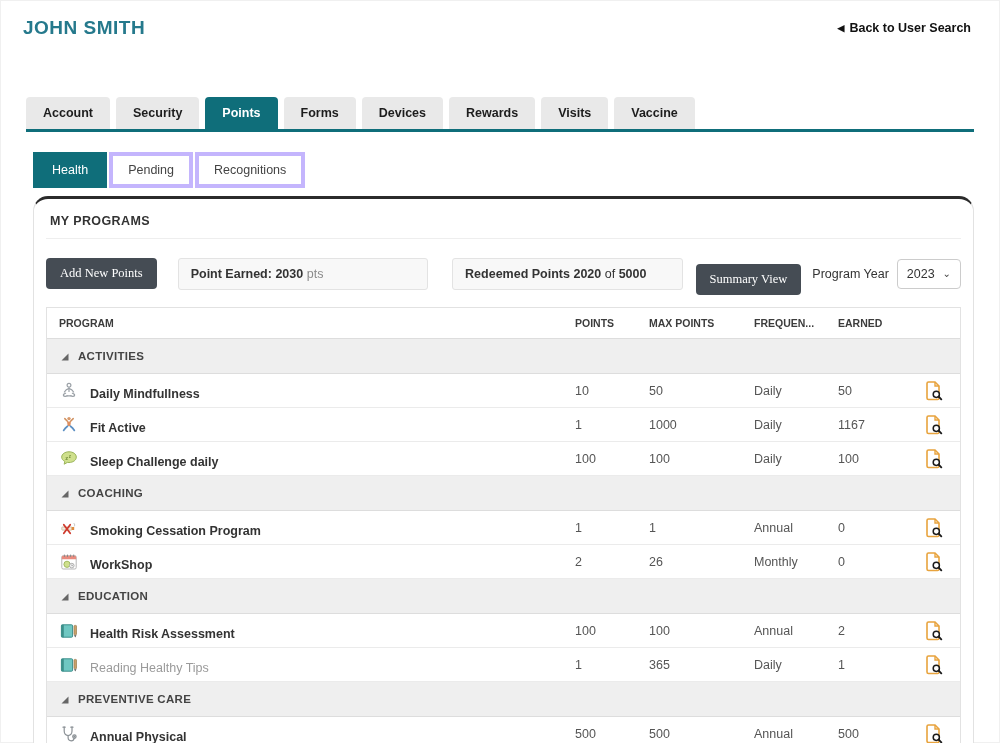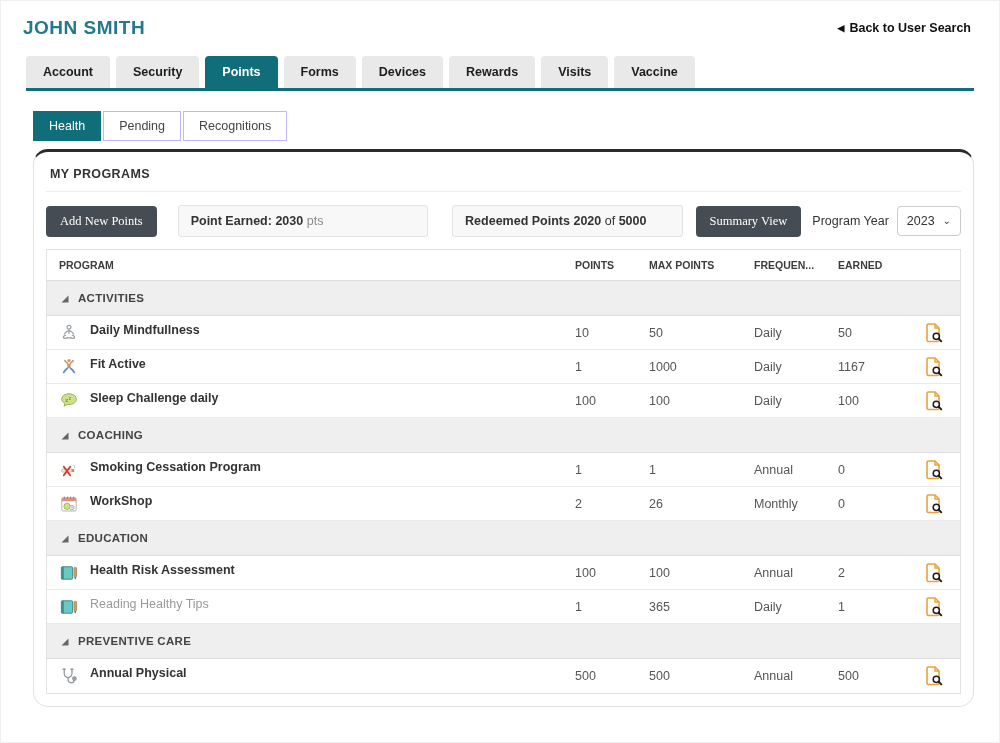--- a/index.html
+++ b/index.html
@@ -12,56 +12,56 @@
   .page { width:1000px; height:743px; border:1px solid #f0f0f0; position:relative; }
 
   
   .topbar { display:flex; justify-content:space-between; align-items:flex-start; padding:16px 28px 0 22px; }
   .user-title { margin:0; font-size:19px; font-weight:bold; color:#25798c; letter-spacing:.5px; }
   .back-link { font-size:12.5px; font-weight:bold; color:#111; text-decoration:none; display:flex; align-items:center; gap:5px; cursor:pointer; margin-top:4px; }
   .back-link .arr { font-size:9px; line-height:1; color:#111; }
 
   
   .tabs { display:flex; gap:6px; margin:17px 25px 0 25px; border-bottom:3px solid #0f6e7a; }
-  .tab { background:#e9e9e9; color:#1d1d1d; font-size:12.5px; font-weight:bold; padding:9px 17px; border-radius:4px 4px 0 0; cursor:pointer; }
+  .tab { background:#e9e9e9; color:#1d1d1d; font-size:12.5px; font-weight:bold; padding:9px 17px; border-radius:4px 4px 0 0; cursor:pointer;margin-top:41px; }
   .tab.active { background:#0f6e7a; color:#fff; }
 
   
   .subtabs { display:flex; gap:2px; margin:20px 0 0 32px; }
-  .subtab { background:#fff; border:1px solid #c4b5fd; color:#444; font-size:12.5px; padding:7px 15px; cursor:pointer; }
+  .subtab { background:#fff; border:4px solid #c4b5fd; color:#444; font-size:12.5px; padding:7px 15px; cursor:pointer; }
   .subtab.active { background:#0f6e7a; border-color:#0f6e7a; color:#fff; }
 
   
   .panel { margin:8px 25px 0 32px; border:1px solid #e2e2e2; border-top:3px solid #2b2b2b; border-radius:15px; padding:13px 12px 12px 12px; background:#fff; }
   .panel-title { font-size:12.5px; font-weight:bold; color:#333; letter-spacing:.4px; padding:2px 2px 10px 4px; border-bottom:1px solid #eee; }
 
   
   .toolbar { display:flex; align-items:center; margin:13px 0 12px 0; }
   .btn-dark { background:#454c54; color:#fff; border:none; border-radius:4px; font-size:12.5px; font-family:Liberation Serif, serif; padding:8px 14px; cursor:pointer; white-space:nowrap; }
   .info-box { background:#f8f8f8; border:1px solid #e3e3e3; border-radius:3px; font-size:12.5px; color:#333; padding:8px 12px; white-space:nowrap; }
   .info-box .b { font-weight:bold; }
   .info-box .muted { color:#8b8b8b; }
   #points-earned-box { width:262px; margin-left:21px; }
   #redeemed-box { width:241px; margin-left:24px; }
-  #summary-btn { margin-left:13px; }
+  #summary-btn { margin-left:13px;margin-top:12px; }
   .year-label { font-size:12.5px; color:#333; margin-left:11px; white-space:nowrap; }
   .year-select { margin-left:8px; border:1px solid #ccc; border-radius:4px; background:#fff; font-size:12.5px; color:#333; padding:7px 9px; display:flex; align-items:center; gap:8px; cursor:pointer; }
   .year-select .chev { font-size:10px; color:#444; line-height:1; }
 
   
   .ptable { border:1px solid #e2e2e2; }
   .trow { display:grid; grid-template-columns:1fr 74px 105px 84px 70px 52px; align-items:center; }
   .thead { border-bottom:1px solid #ddd; }
   .thead .hc { font-size:10.5px; font-weight:bold; color:#3c3c3c; padding:9px 0; letter-spacing:0; }
   .thead .hc:first-child { padding-left:12px; }
   .grow { background:#efefef; border-bottom:1px solid #ddd; display:flex; align-items:center; gap:9px; padding:8px 12px 8px 14px; cursor:pointer; }
   .grow .gname { font-size:11.5px; font-weight:bold; color:#444; letter-spacing:.3px; }
   .drow { border-bottom:1px solid #ebebeb; height:34px; background:#fff; }
   .drow:last-child { border-bottom:none; }
-  .name-cell { display:flex; align-items:flex-start; gap:11px; padding-left:12px; font-size:12.5px; font-weight:bold; color:#333; }
+  .name-cell { display:flex; align-items:flex-end; gap:11px; padding-left:12px; font-size:12.5px; font-weight:bold; color:#333; }
   .name-cell.muted { color:#9a9a9a; font-weight:normal; }
   .name-cell .picon { width:20px; height:20px; display:inline-flex; }
   .vcell { font-size:12.5px; color:#555; }
   .acell { display:flex; justify-content:center; }
   .doc-btn { background:none; border:none; padding:0; cursor:pointer; width:24px; height:22px; }
 </style>
 </head>
 <body>
 
 <div class="page">

